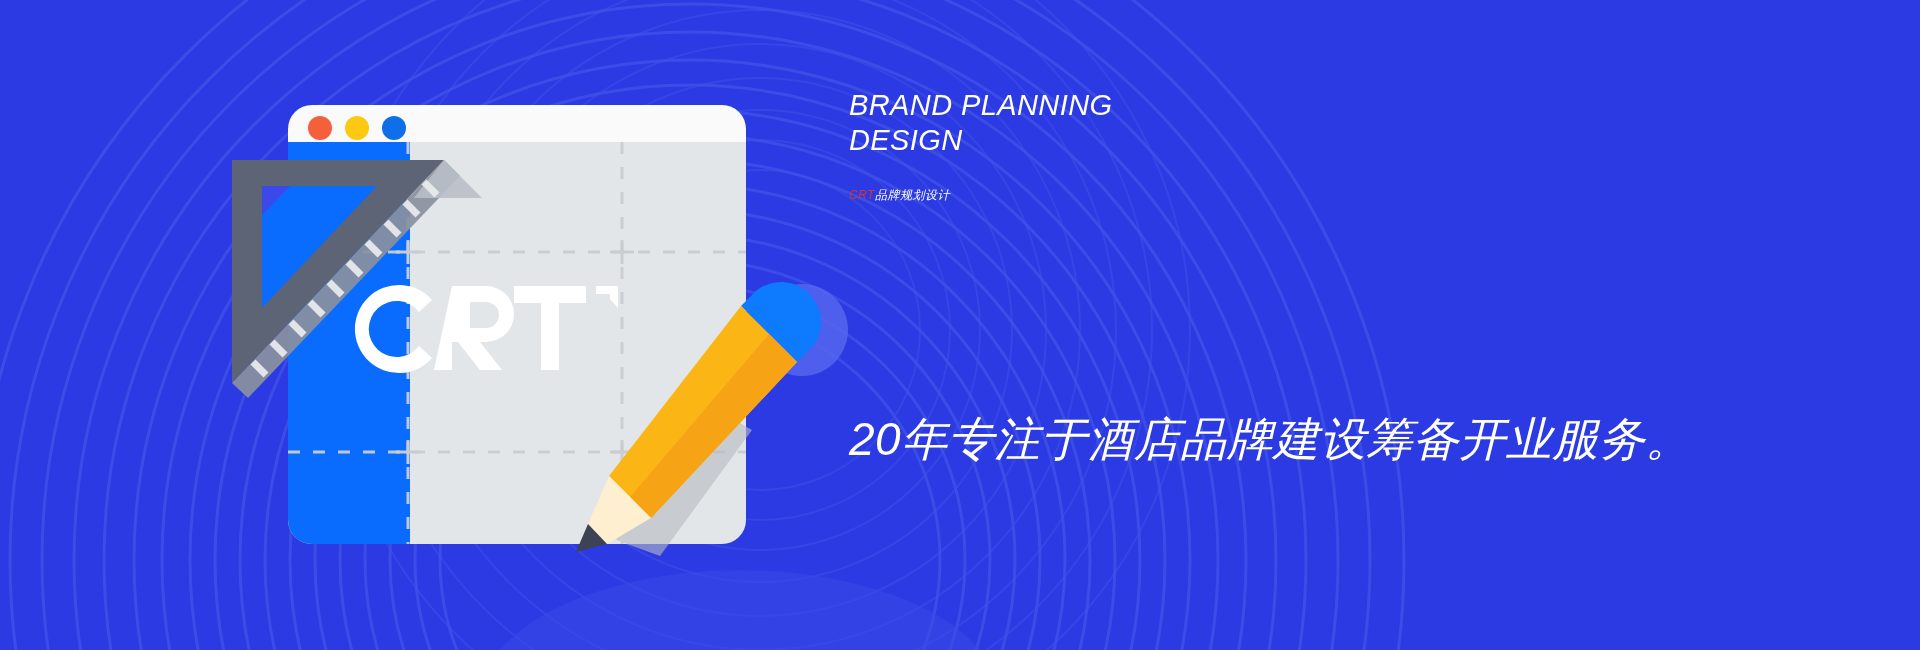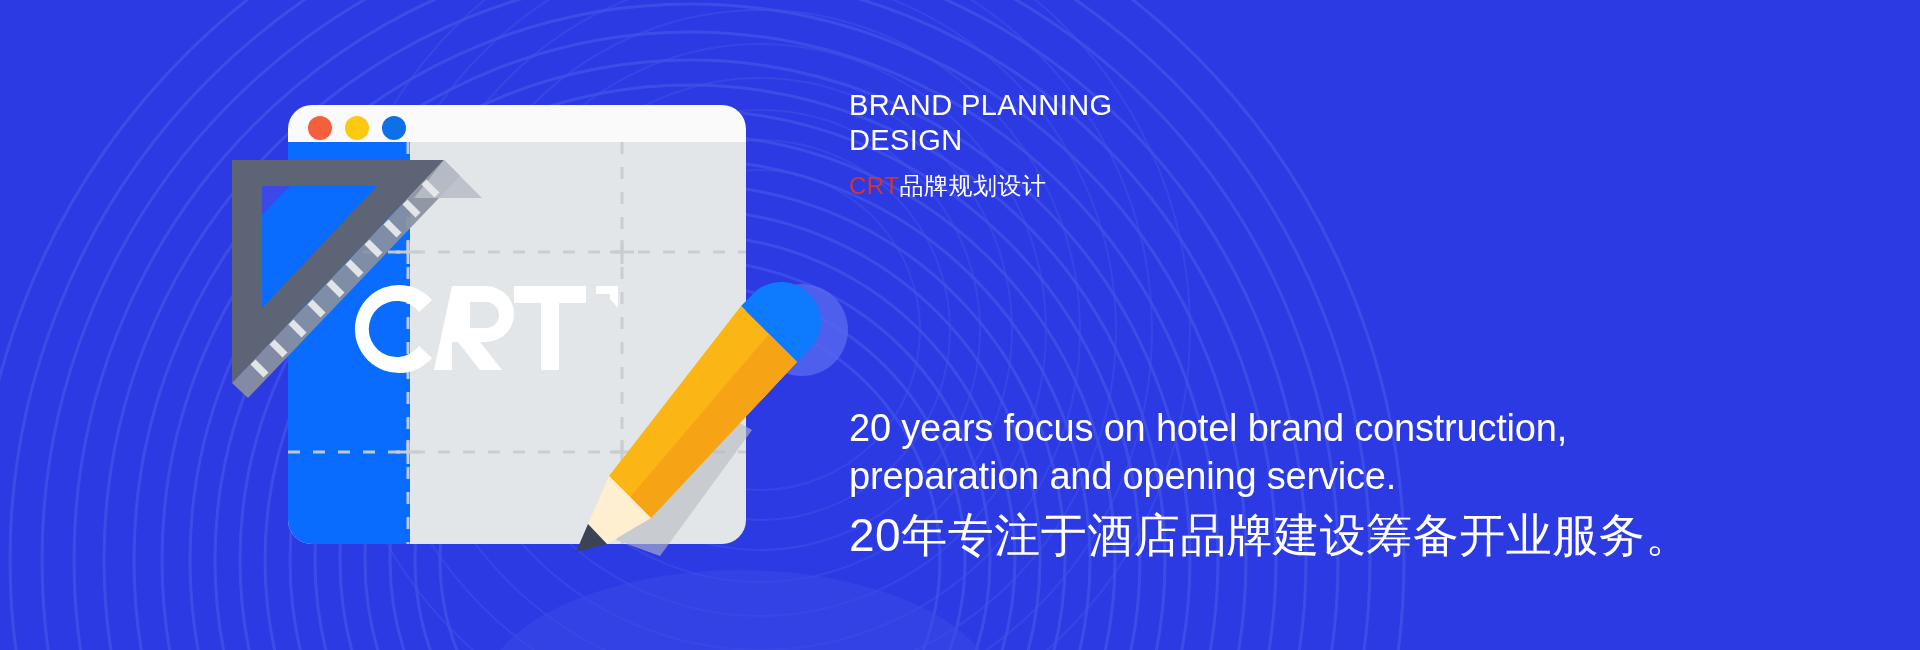--- a/index.html
+++ b/index.html
@@ -9,20 +9,21 @@
     font-family: "Liberation Sans", "DejaVu Sans", sans-serif;
     background: #2B3AE3;
   }
 
   #banner {
     position: relative;
     width: 1700px;
     height: 650px;
     background: #2B3AE3;
     overflow: hidden;
+    font-style: italic;
   }
 
   
   .rings-svg {
     position: absolute;
     left: 0; top: 0;
     width: 1920px; height: 650px;
     pointer-events: none;
   }
 
@@ -43,22 +44,22 @@
   }
   .brand-en {
     color: #FFFFFF;
     font-size: 29px;
     line-height: 35px;
     font-weight: 300;
     letter-spacing: 0.4px;
     white-space: pre-line;
   }
   .brand-cn {
-    margin-top: 16px;
-    font-size: 24px;
+    margin-top: 25px;
+    font-size: 12px;
     line-height: 24px;
     letter-spacing: 0.5px;
     white-space: nowrap;
   }
   .brand-cn .crt-red { color: #D6342E; }
   .brand-cn .cn-white { color: #FFFFFF; }
 
   #tagline-block {
     position: absolute;
     left: 849px;
@@ -244,20 +245,18 @@
 
   <div id="brand-block">
     <div class="brand-en" data-bind="brand.title_en">BRAND PLANNING
 DESIGN</div>
     <div class="brand-cn">
       <span class="crt-red" data-bind="brand.subtitle_prefix">CRT</span><span class="cn-white" data-bind="brand.subtitle_cn">品牌规划设计</span>
     </div>
   </div>
 
   <div id="tagline-block">
-    <div class="tag-en" data-bind="tagline.line_en">20 years focus on hotel brand construction,
-preparation and opening service.</div>
     <div class="tag-cn" data-bind="tagline.line_cn">20年专注于酒店品牌建设筹备开业服务。</div>
   </div>
 
   <span class="vis-hidden" data-bind="illustration.logo_text">CRT</span>
 
 </div>
 
 </body></html>

